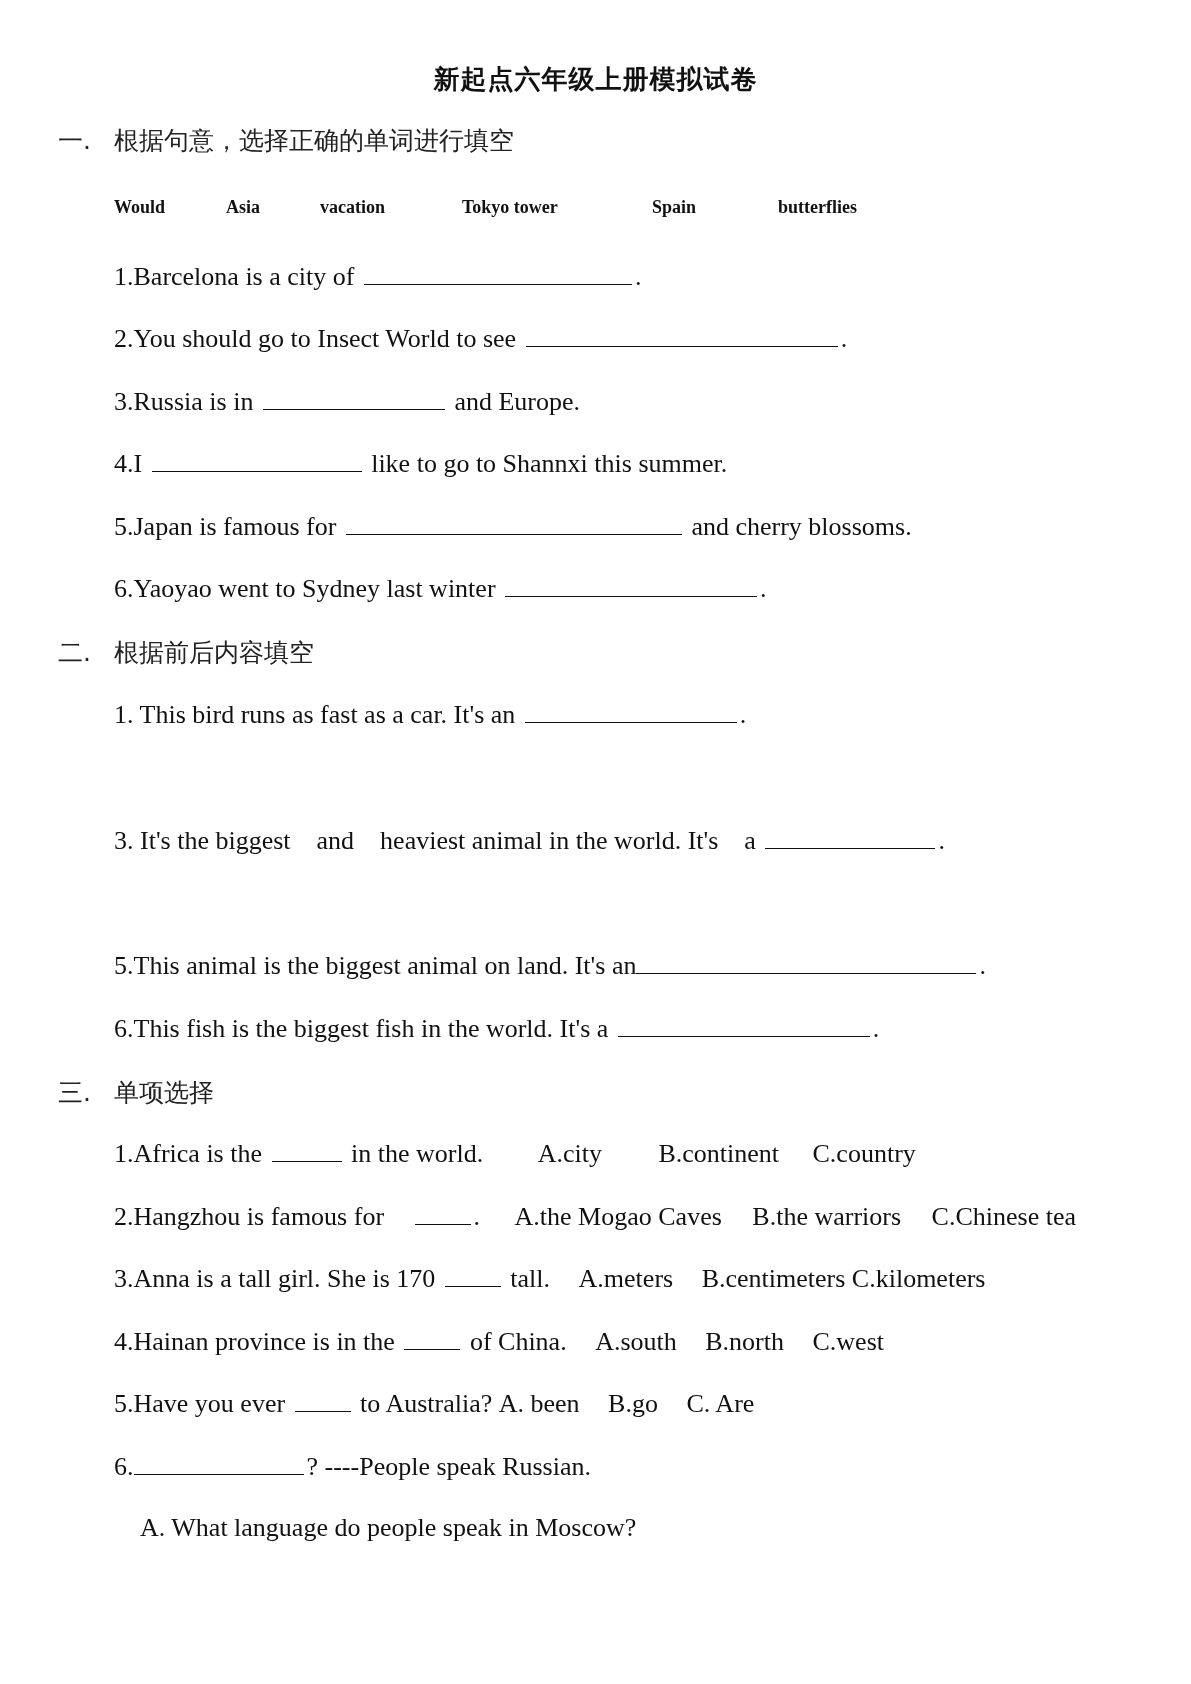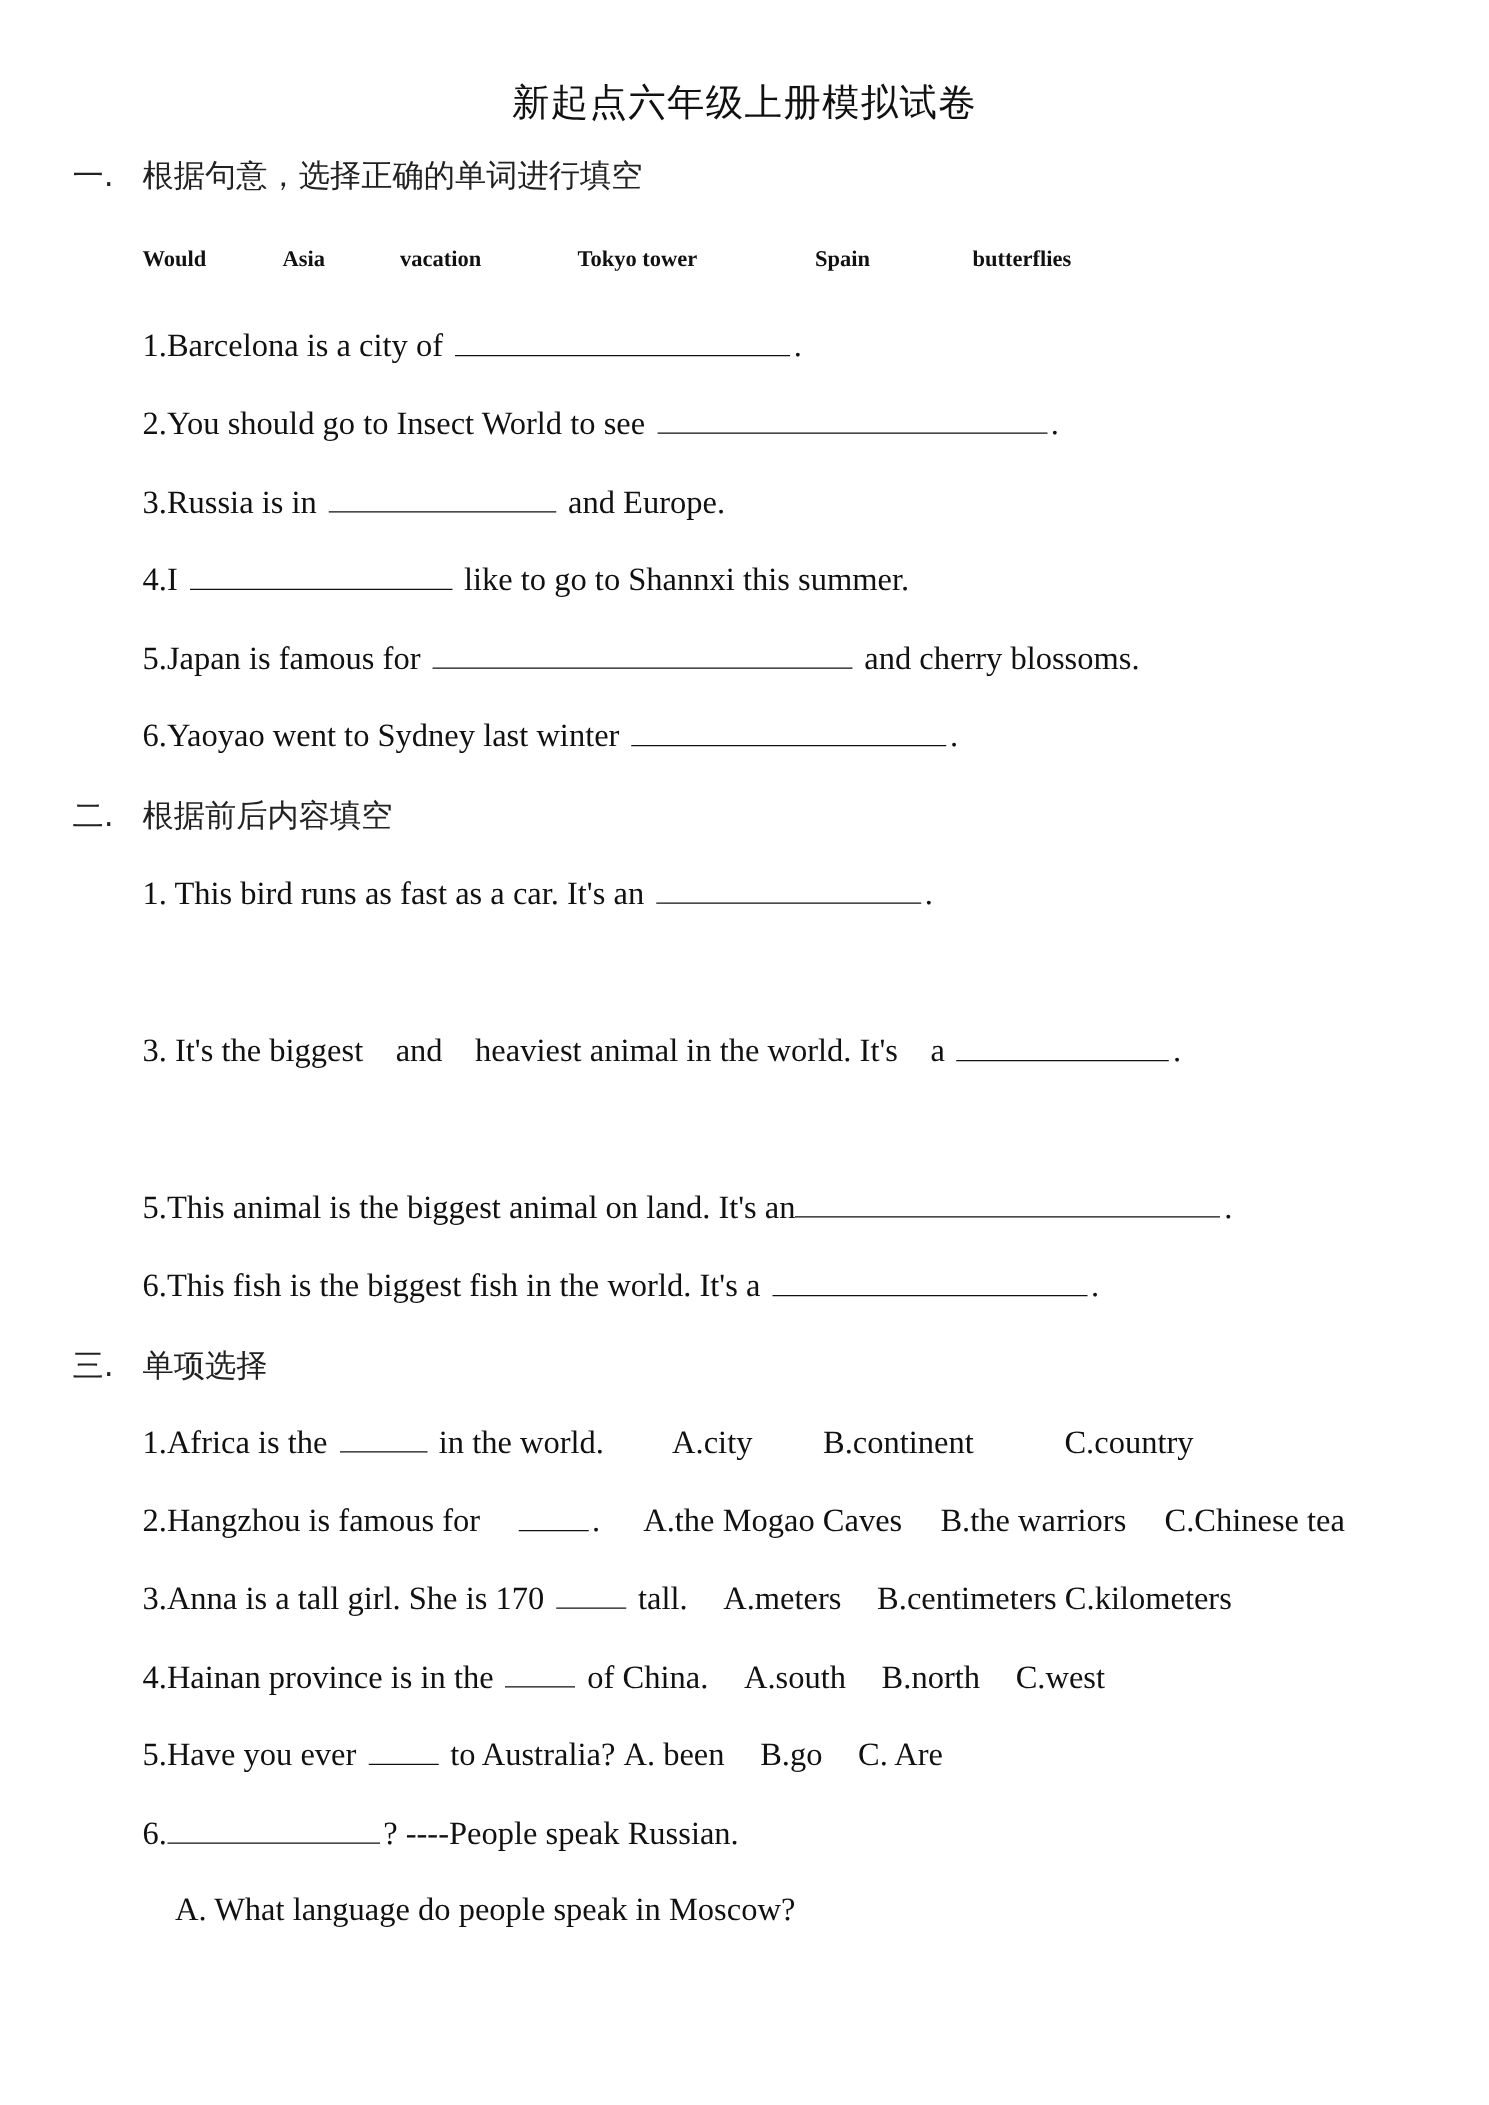--- a/index.html
+++ b/index.html
@@ -4,21 +4,21 @@
 <style>
   html, body { margin: 0; padding: 0; background: #ffffff; }
   body {
     width: 1191px; height: 1684px; position: relative; overflow: hidden;
     font-family: "Liberation Serif", "DejaVu Serif", serif;
     color: #111111;
   }
   .page { position: absolute; left: 0; top: 0; width: 1191px; height: 1684px; }
   .title {
     position: absolute; left: 0; top: 62px; width: 1191px; text-align: center;
-    font-family: "DejaVu Sans", sans-serif; font-size: 30px; font-weight: normal; letter-spacing: 1px;
+    font-family: "DejaVu Sans", sans-serif; font-size: 26px; font-weight: bold; letter-spacing: 1px;
   }
   .section-head {
     position: absolute; left: 58px; font-family: "DejaVu Sans", sans-serif;
     font-size: 25px; color: #222;
   }
   .section-head .num { display: inline-block; width: 56px; }
   .line {
     position: absolute; left: 114px; font-size: 26px; white-space: nowrap; line-height: 32px;
   }
   .blank {
@@ -94,21 +94,21 @@
   <div class="section-head" style="top:1076px;">
     <span class="num">三.</span><span>单项选择</span>
   </div>
 
   <div class="line" style="top:1137px;">
     <span>1.Africa is the</span>
     <span class="blank" style="width:70px"></span>
     <span>in the world.</span>
     <span class="opt" style="margin-left:48px">A.city</span>
     <span class="opt" style="margin-left:50px">B.continent</span>
-    <span class="opt" style="margin-left:66px">C.country</span>
+    <span class="opt" style="margin-left:27px">C.country</span>
   </div>
   <div class="line" style="top:1200px;">
     <span>2.Hangzhou is famous for</span>
     <span class="blank" style="width:56px; margin-left:24px"></span><span>.</span>
     <span class="opt" style="margin-left:28px">A.the Mogao Caves</span>
     <span class="opt" style="margin-left:24px">B.the warriors</span>
     <span class="opt" style="margin-left:24px">C.Chinese tea</span>
   </div>
   <div class="line" style="top:1262px;">
     <span>3.Anna is a tall girl. She is 170</span>

